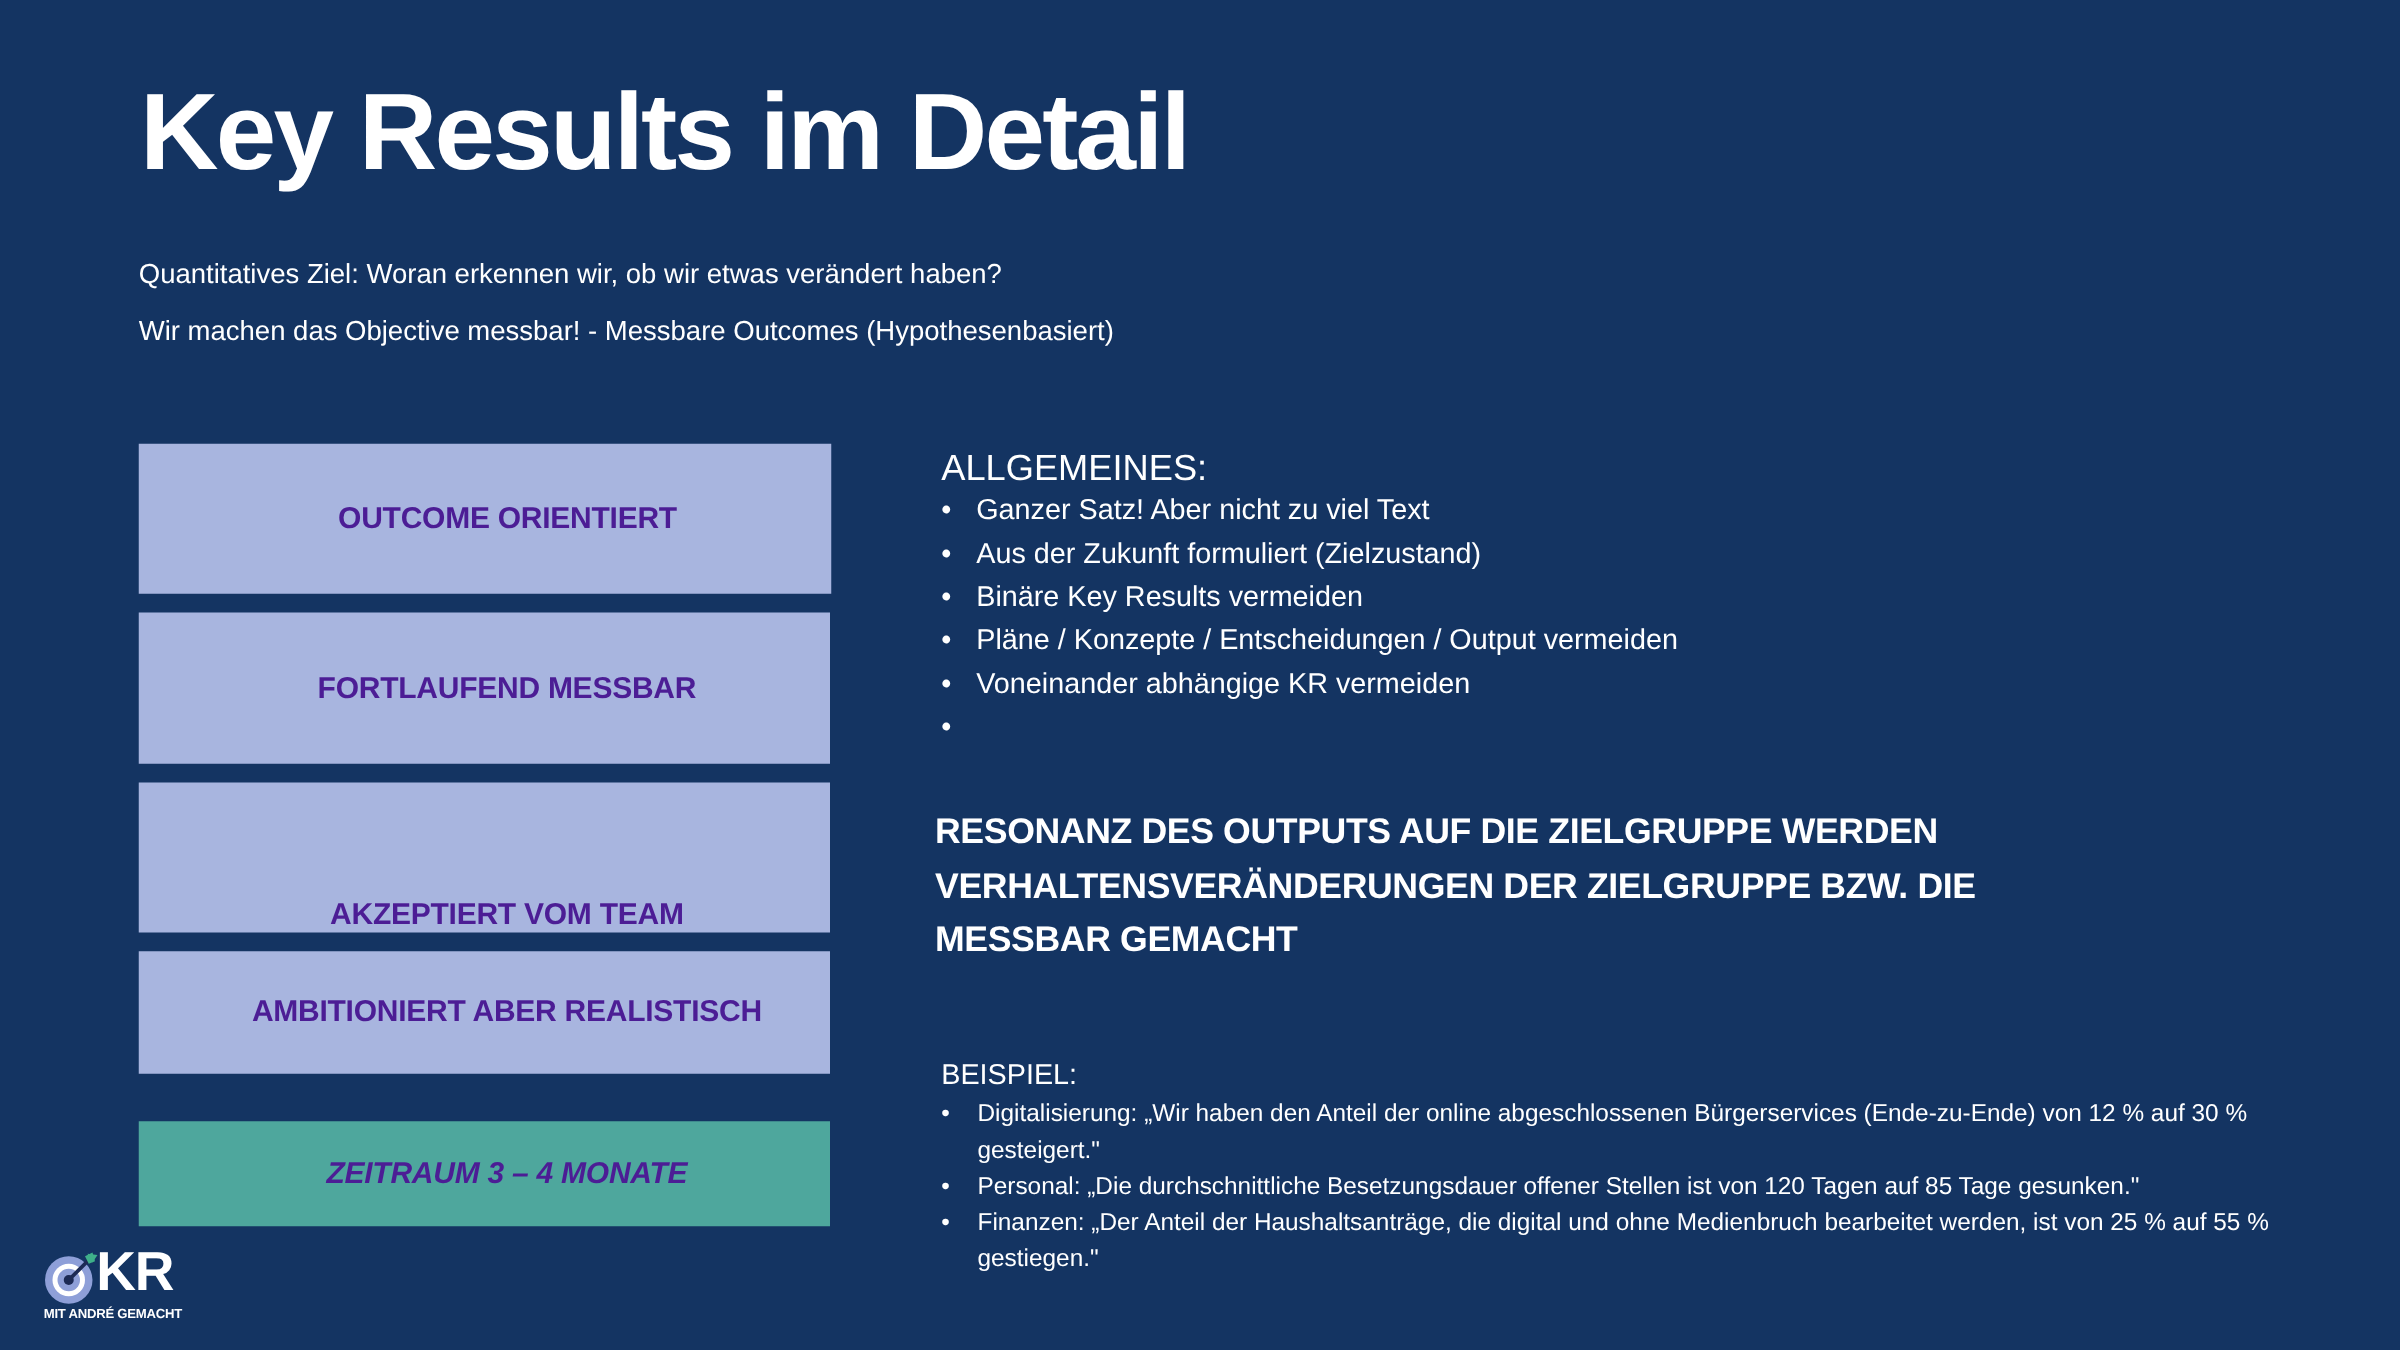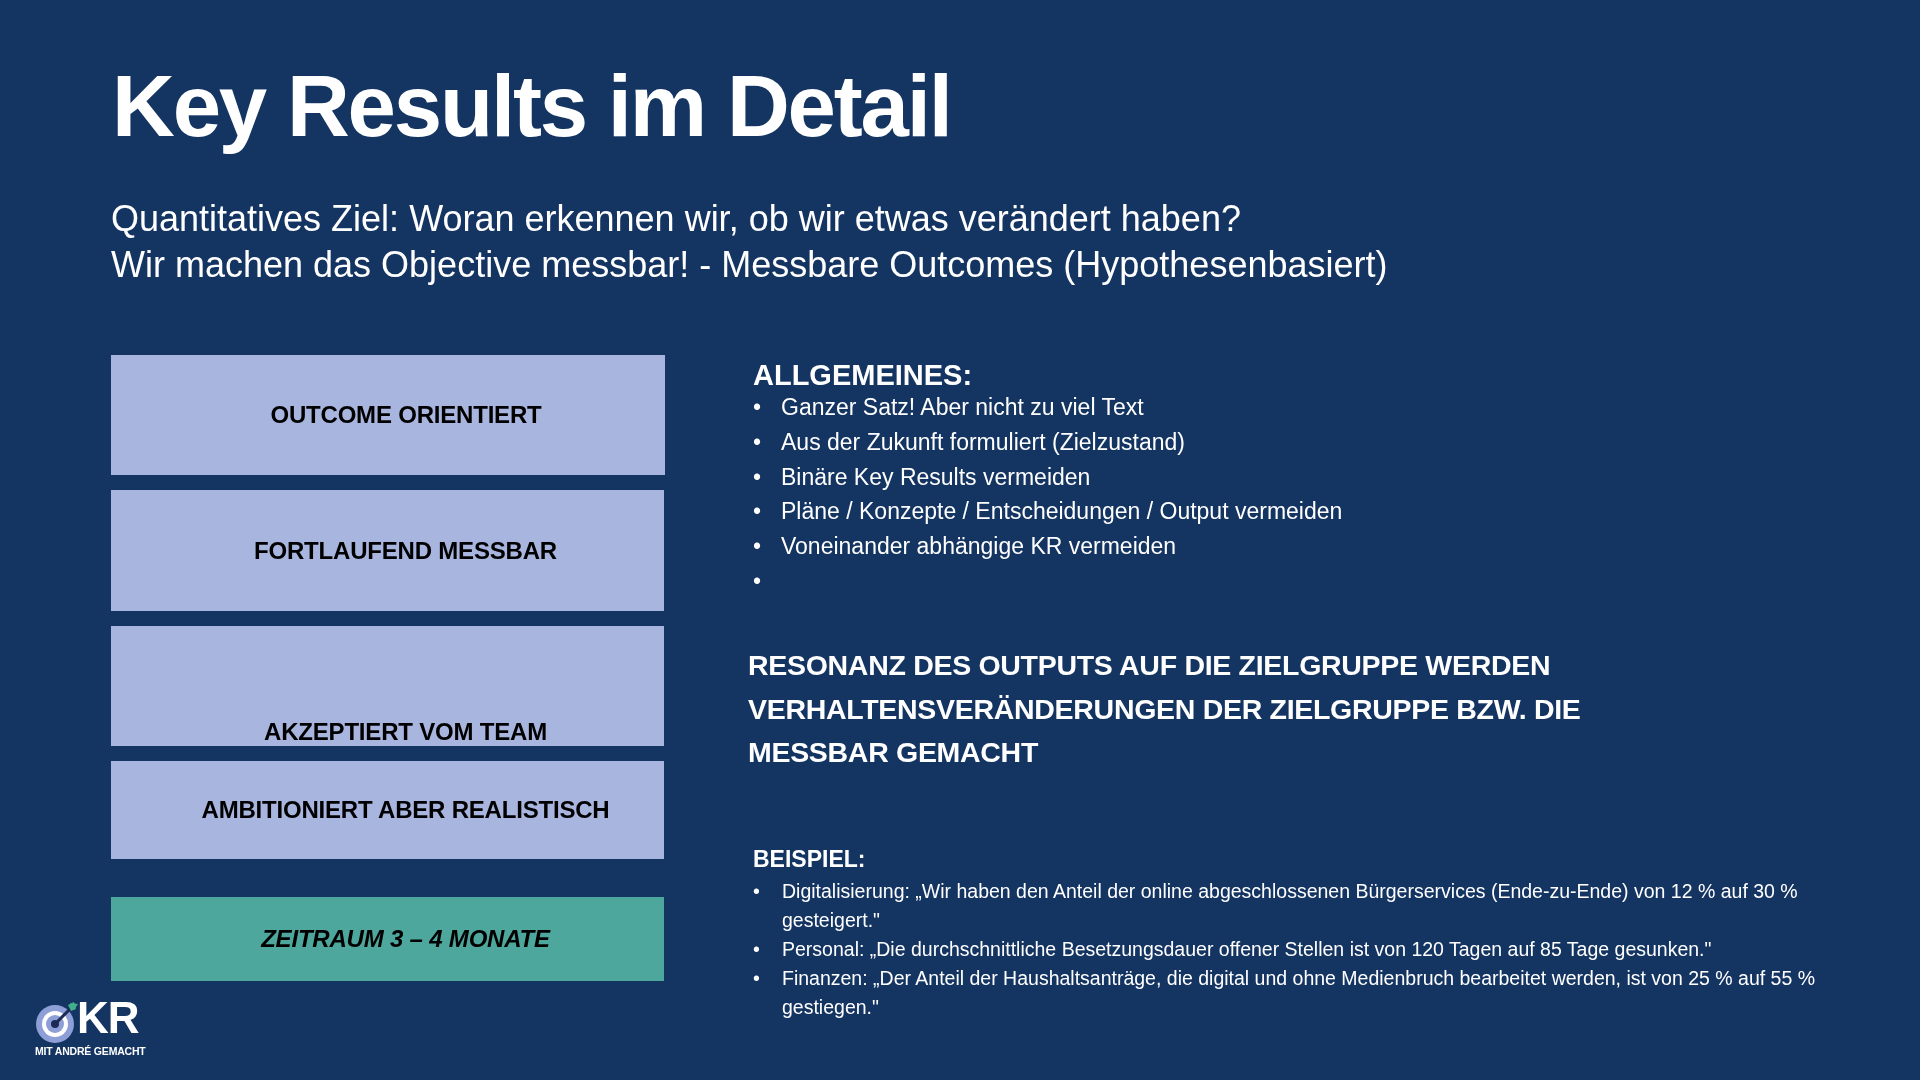--- a/index.html
+++ b/index.html
@@ -11,37 +11,37 @@
     }
     .slide { position: relative; width: 1920px; height: 1080px; background: #143462; }
 
     .title {
       position: absolute; left: 112px; top: 56px;
       font-size: 87px; font-weight: 700; letter-spacing: -2.2px;
       line-height: 100px; white-space: nowrap;
     }
     .subtitle {
       position: absolute; left: 111px; top: 196px;
-      font-size: 36px; line-height: 46px; white-space: nowrap;
+      font-size: 22px; line-height: 46px; white-space: nowrap;
     }
     .subtitle div { display: block; }
 
     .boxes { position: absolute; left: 111px; top: 355px; width: 554px; }
     .box {
       position: absolute; left: 0; width: 553px;
       display: flex; align-items: center; justify-content: center;
-      background: #a8b5df; color: #000000;
+      background: #a8b5df; color: #4c1d95;
       font-size: 24px; font-weight: 700; letter-spacing: -0.2px;
       white-space: nowrap;
       padding-left: 36px;
     }
     .box.teal { background: #4ea79d; font-style: italic; }
 
     .section-head {
-      position: absolute; left: 753px; font-weight: 700; white-space: nowrap;
+      position: absolute; left: 753px; font-weight: 400; white-space: nowrap;
     }
     .gen-head { top: 357px; font-size: 29px; line-height: 36px; }
     .gen-list { position: absolute; left: 753px; top: 390px; list-style: none; }
     .gen-list li {
       position: relative; padding-left: 28px;
       font-size: 23px; line-height: 34.8px; white-space: nowrap;
     }
     .gen-list li .dot, .ex-list li .dot {
       position: absolute; left: 0; top: 0;
     }

